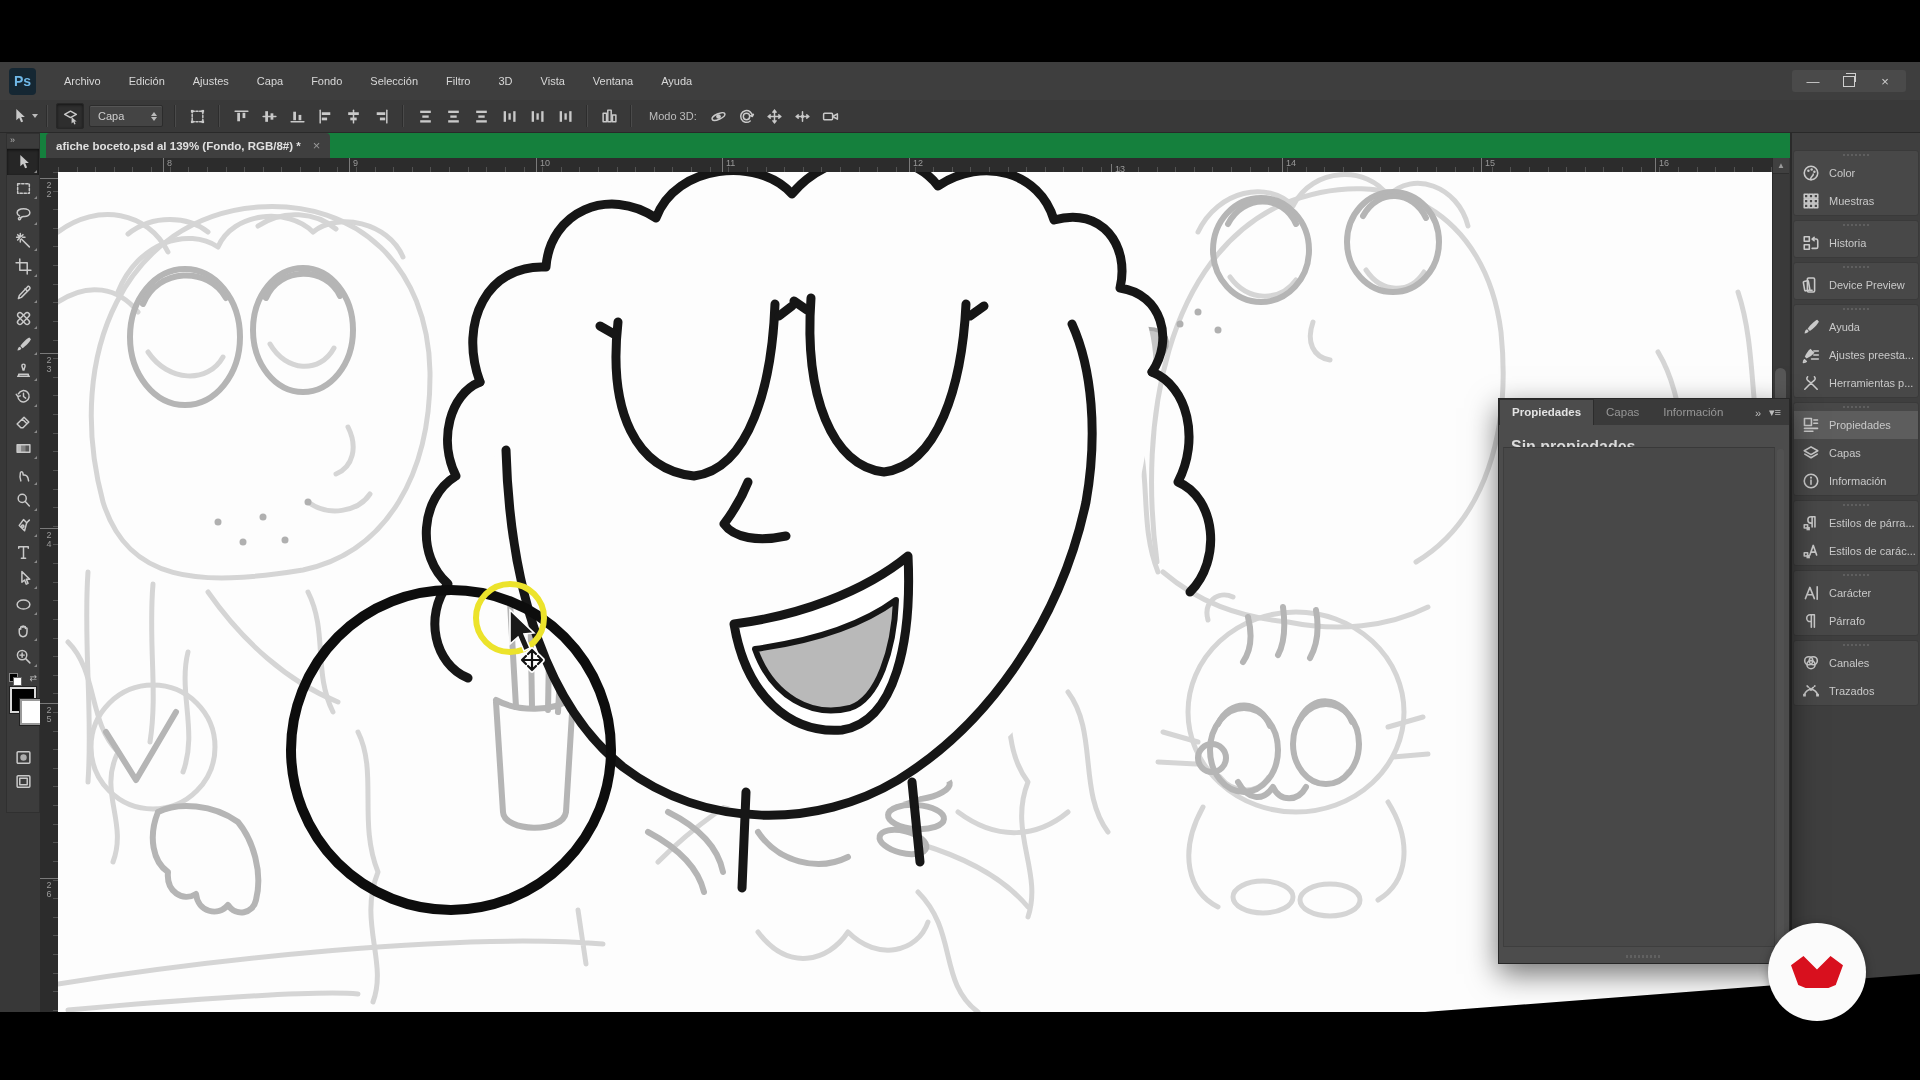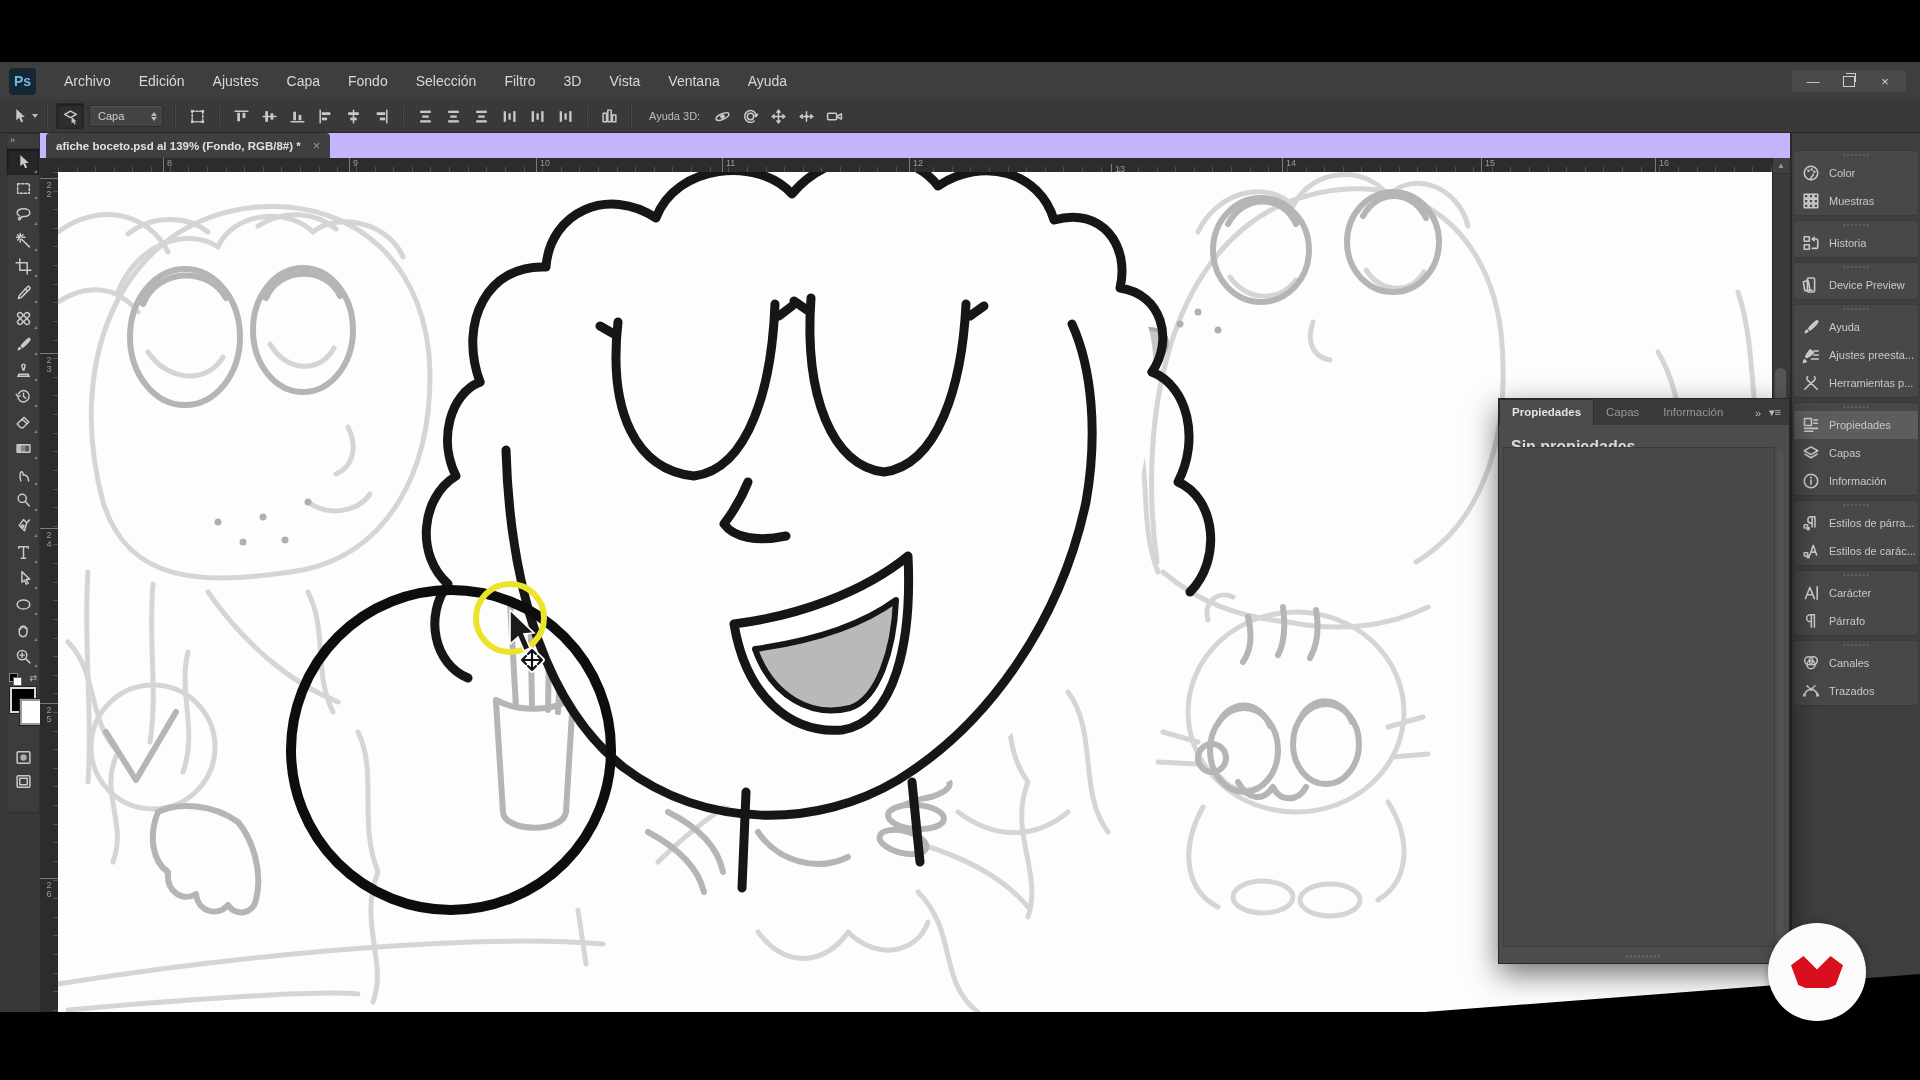--- a/index.html
+++ b/index.html
@@ -6,21 +6,21 @@
   body{width:1920px;height:1080px;position:relative;overflow:hidden;
        font-family:"Liberation Sans",sans-serif;-webkit-font-smoothing:antialiased;}
   .abs{position:absolute;}
   
   #menubar{left:0;top:62px;width:1920px;height:38px;background:#3e3e3e;
            border-bottom:1px solid #2e2e2e;display:flex;align-items:center;}
   #ps-logo{width:27px;height:27px;margin-left:9px;border-radius:4px;background:#152733;
            color:#6fb8e8;font-weight:bold;font-size:14px;display:flex;align-items:center;
            justify-content:center;}
   #menu-items{display:flex;align-items:center;margin-left:14px;}
-  .menu-item{color:#d8d8d8;font-size:14px;padding:12px 14px;line-height:38px;cursor:default;}
+  .menu-item{color:#d8d8d8;font-size:11px;padding:12px 14px;line-height:38px;cursor:default;}
   #win-controls{margin-left:auto;display:flex;align-items:center;gap:6px;margin-right:14px;
                 background:#4a4a4a;border-radius:3px;padding:2px 6px;}
   .win-btn{width:30px;height:18px;color:#cfcfcf;font-size:13px;display:flex;
            align-items:center;justify-content:center;}
   .win-restore{width:10px;height:9px;border:1px solid #cfcfcf;position:relative;background:#4a4a4a;}
   .win-restore::before{content:"";position:absolute;left:2px;top:-4px;width:9px;height:8px;
            border:1px solid #cfcfcf;border-bottom:none;border-left:none;}
   
   #optionsbar{left:0;top:100px;width:1920px;height:33px;background:#393939;
               border-bottom:1px solid #292929;display:flex;align-items:center;padding-left:10px;box-sizing:border-box;}
@@ -39,21 +39,21 @@
           border-top:4px solid #bbb;}
   .caret{width:0;height:0;border-left:3.5px solid transparent;border-right:3.5px solid transparent;
           border-top:4px solid #bbb;margin-left:4px;}
   .icon{display:inline-flex;align-items:center;justify-content:center;}
   .icon svg{width:17px;height:17px;display:block;}
   .icon svg *{stroke:#c9c9c9;fill:none;stroke-width:1.4;stroke-linecap:round;stroke-linejoin:round;}
   .icon svg .f{fill:#c9c9c9;stroke:none;}
   
   #workspace{left:0;top:133px;width:1920px;height:879px;background:#383838;}
   
-  #tabbar{position:absolute;left:40px;top:0;width:1750px;height:25px;background:#c4b5fd;}
+  #tabbar{position:absolute;left:40px;top:0;width:1750px;height:25px;background:#15803d;}
   #doc-tab{position:absolute;left:6px;top:0;height:25px;background:#3f3f3f;display:flex;
            align-items:center;padding:0 10px;border-radius:4px 4px 0 0;}
   #doc-tab .title{color:#e0e0e0;font-size:11.5px;font-weight:bold;}
   #doc-tab .close{color:#9a9a9a;font-size:13px;margin-left:12px;}
   
   #toolpanel{position:absolute;left:6px;top:0;width:34px;height:680px;background:#3c3c3c;
              border:1px solid #303030;box-sizing:border-box;}
   #tool-collapse{height:14px;color:#b5b5b5;font-size:9px;line-height:13px;padding-left:3px;
              border-bottom:1px solid #333;}
   .tool{width:32px;height:26px;display:flex;align-items:center;justify-content:center;position:relative;}
@@ -307,21 +307,21 @@
     <div class="opt-icon">
       <span class="icon">
         <svg viewBox="0 0 16 16">
           <rect x="2" y="5" width="3.2" height="8"></rect>
           <rect x="6.4" y="2" width="3.2" height="11"></rect>
           <rect x="10.8" y="6.5" width="3.2" height="6.5"></rect>
         </svg>
       </span>
     </div>
     <div class="opt-sep"></div>
-    <span class="opt-label">Ayuda 3D:</span>
+    <span class="opt-label">Modo 3D:</span>
     <div class="opt-icon">
       <span class="icon">
         <svg viewBox="0 0 16 16">
           <ellipse cx="8" cy="8" rx="6.5" ry="2.6" transform="rotate(-25 8 8)"></ellipse>
           <circle class="f" cx="8" cy="8" r="2.2"></circle>
         </svg>
       </span>
     </div>
     <div class="opt-icon">
       <span class="icon">

